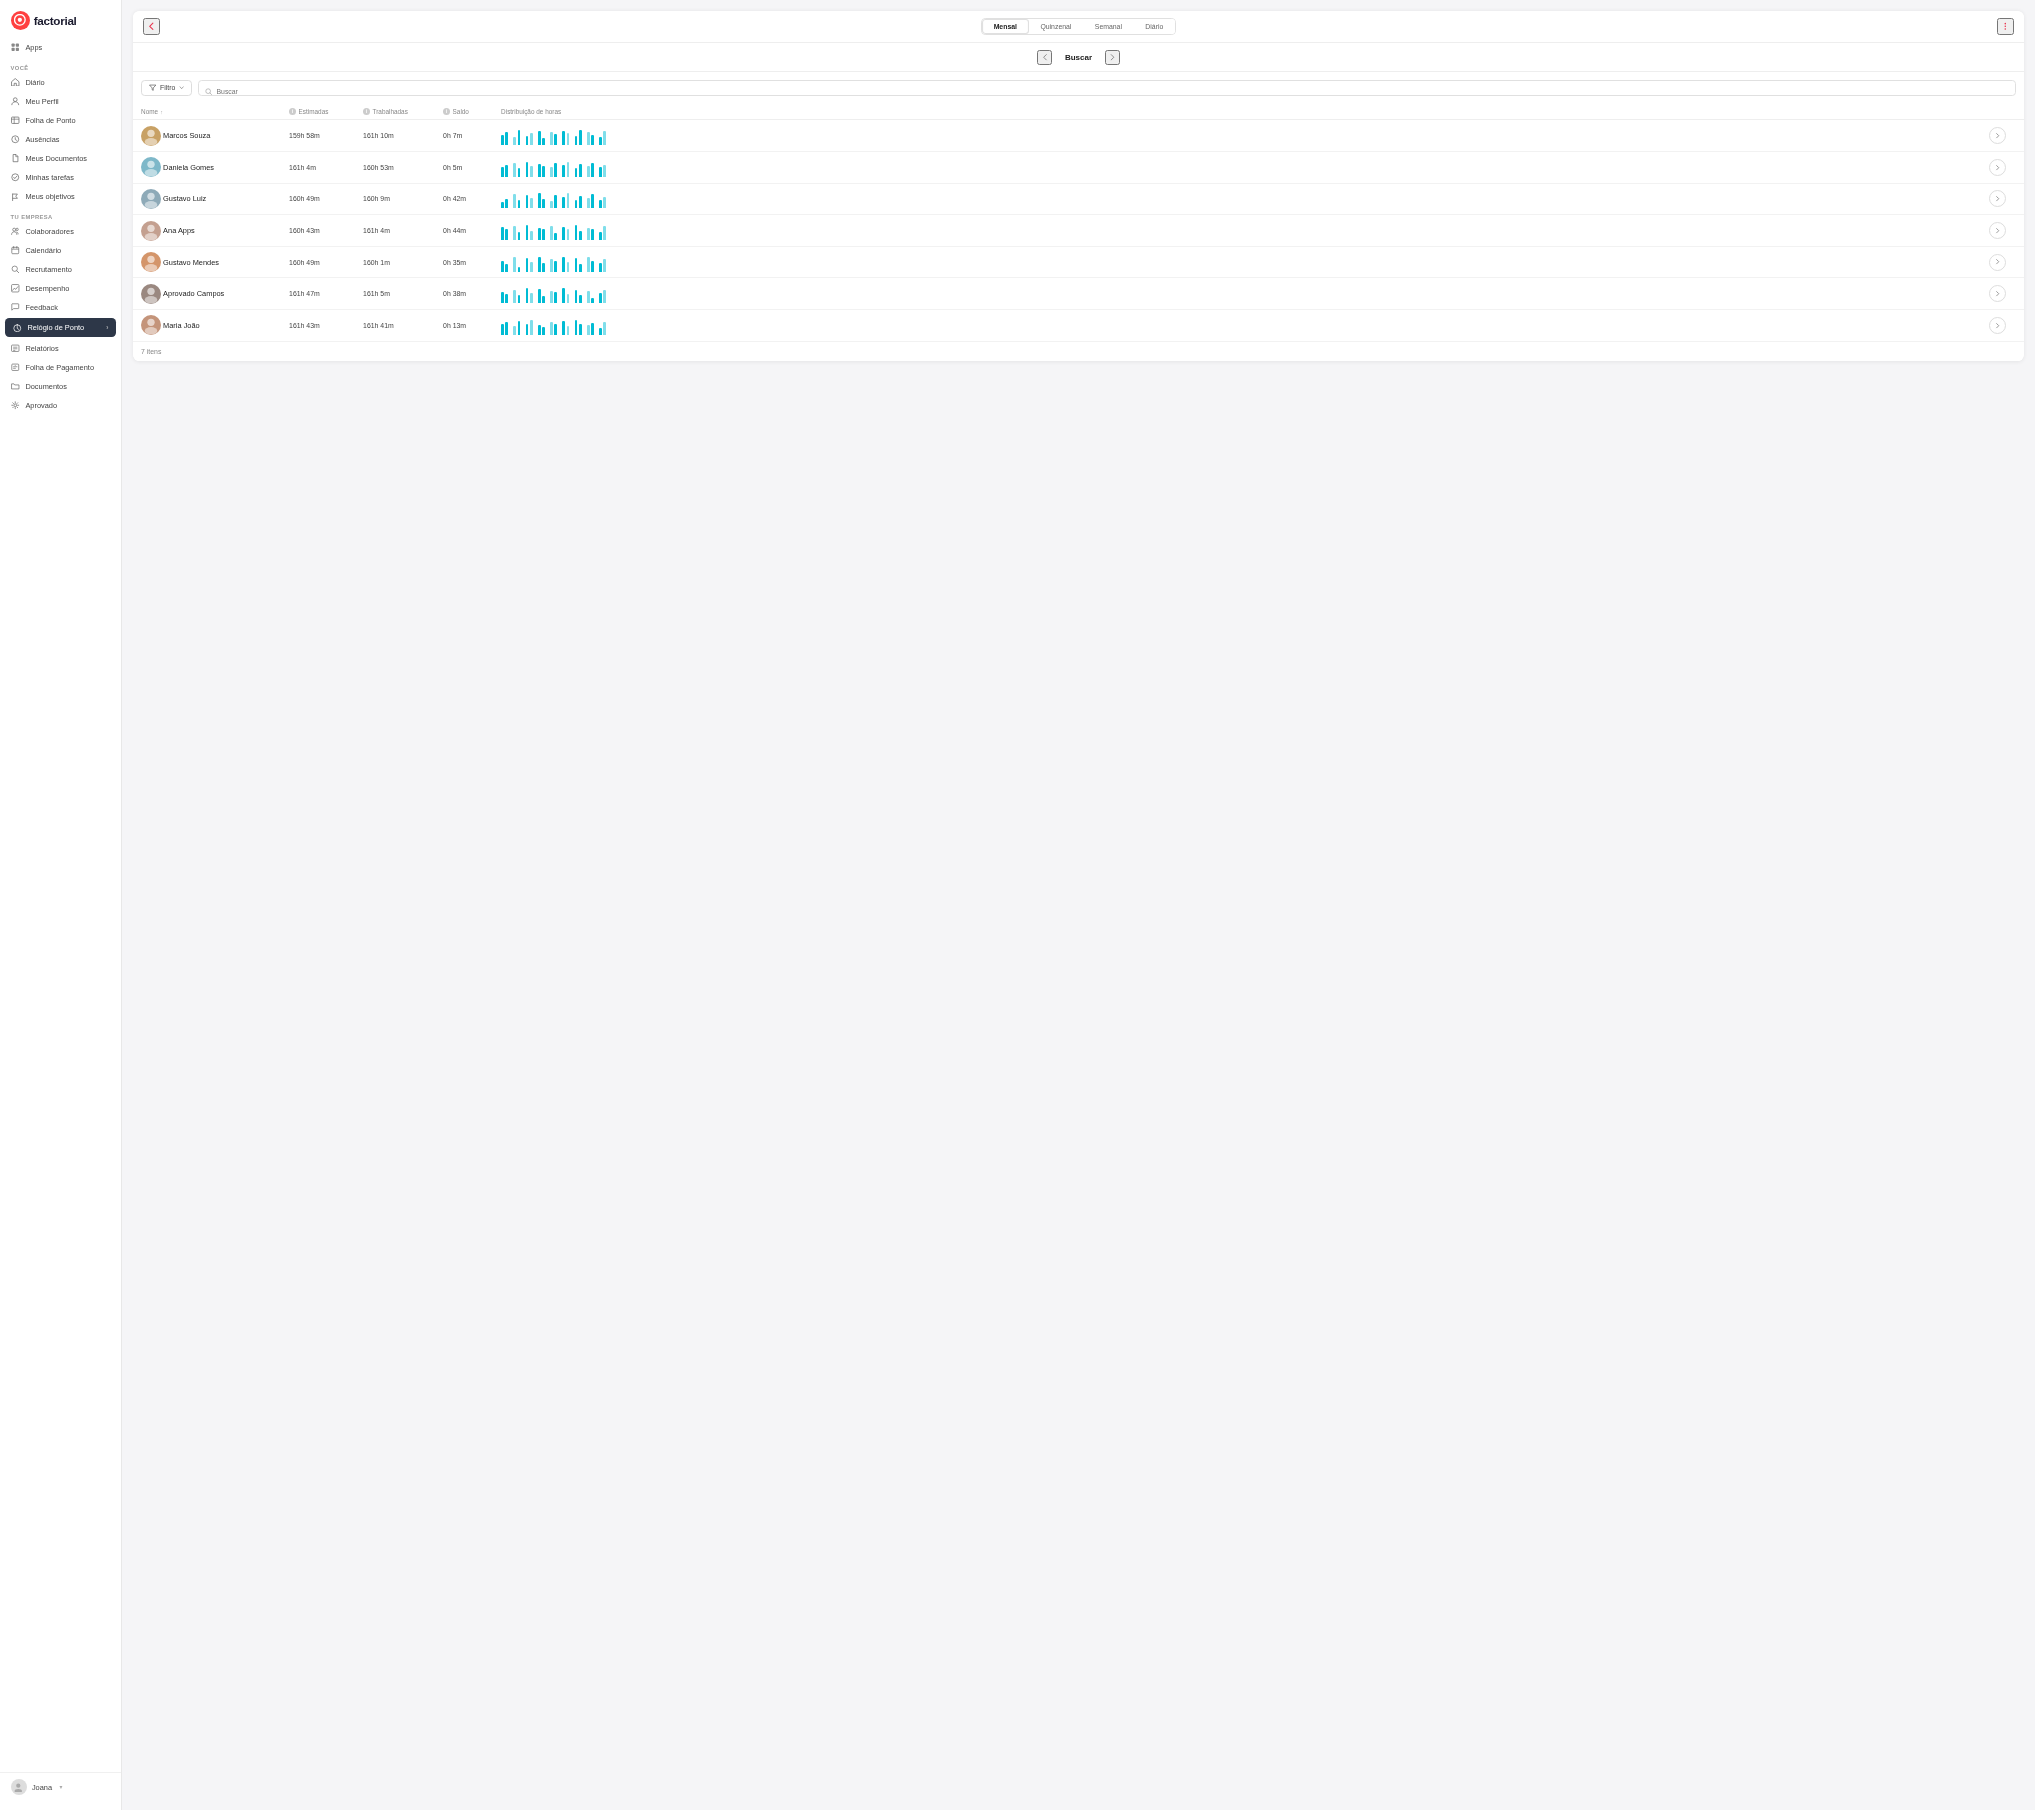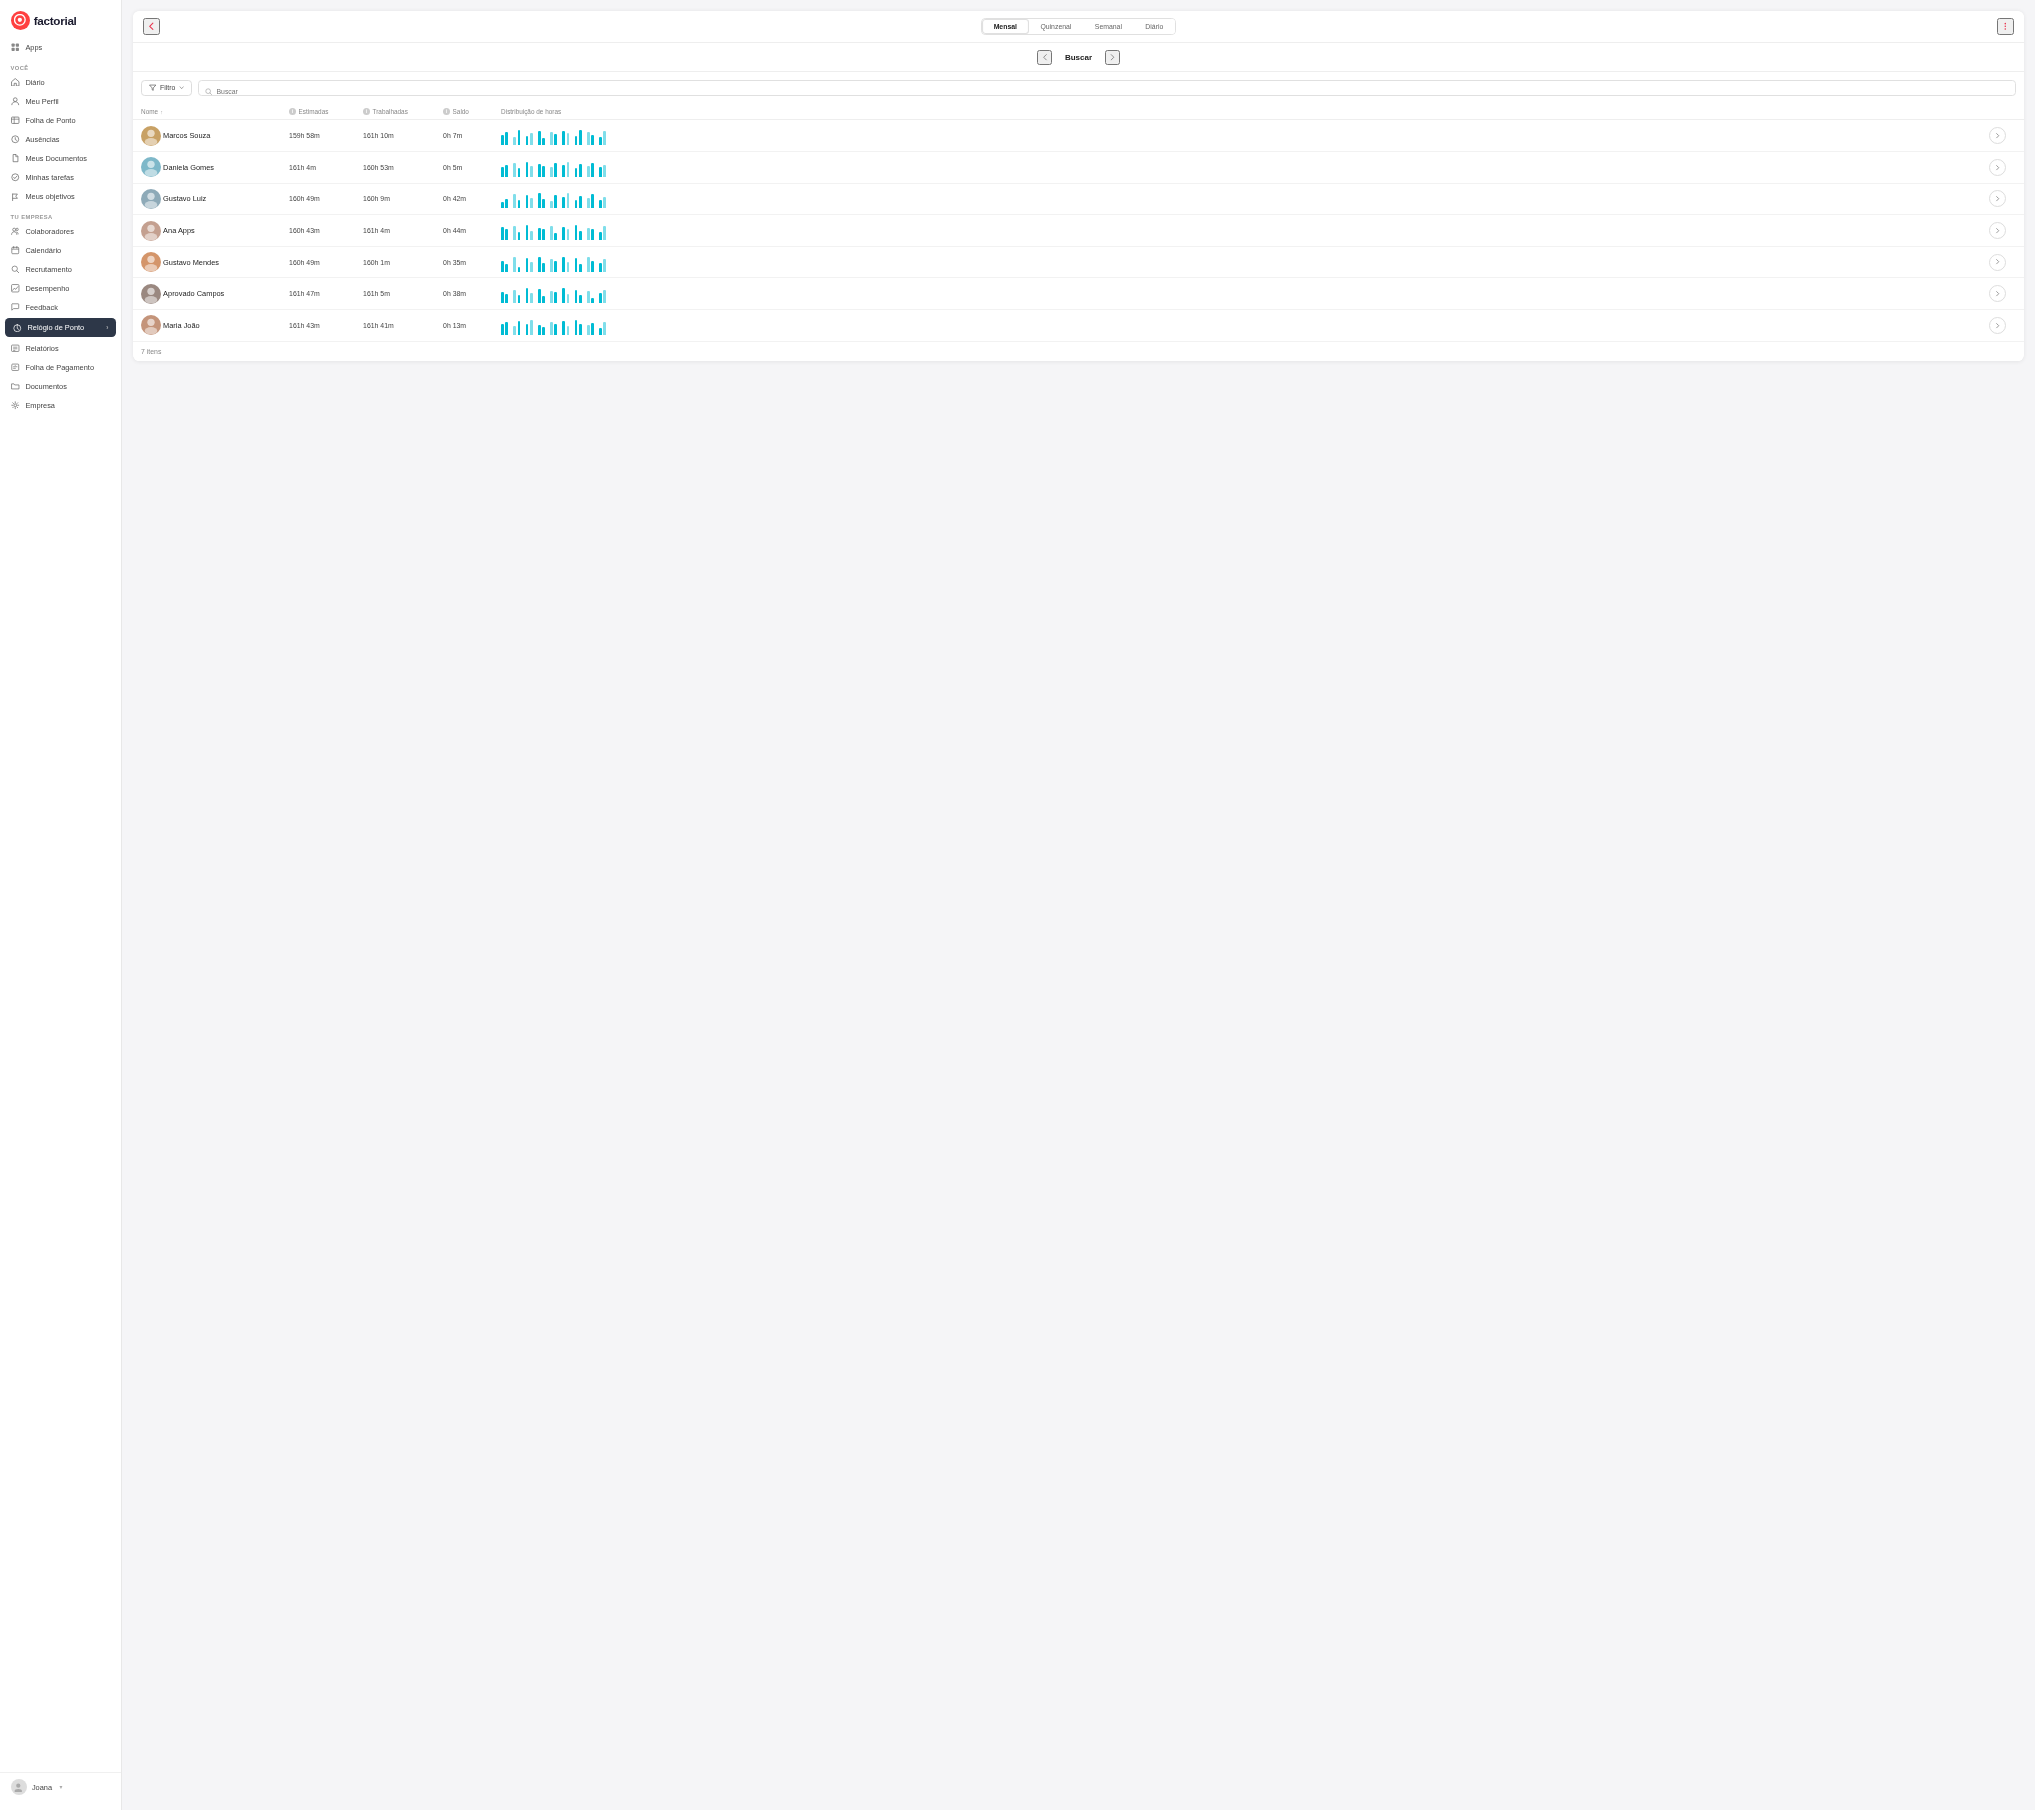--- a/index.html
+++ b/index.html
@@ -573,21 +573,21 @@
     <span>Documentos</span>
   </div>
 
   <div class="sidebar-item">
     <span class="sidebar-item-icon">
       <svg width="8.5" height="8.5" viewBox="0 0 16 16" fill="none">
           <circle cx="8" cy="8" r="2.5" stroke="#666" stroke-width="1.3"></circle>
           <path d="M8 1.5v2M8 12.5v2M1.5 8h2M12.5 8h2M3.4 3.4l1.4 1.4M11.2 11.2l1.4 1.4M3.4 12.6l1.4-1.4M11.2 4.8l1.4-1.4" stroke="#666" stroke-width="1.4" stroke-linecap="round"></path>
         </svg>
     </span>
-    <span>Empresa</span>
+    <span>Aprovado</span>
   </div>
 
   <div class="sidebar-bottom">
     <div class="user-avatar-small">
       <svg width="10.6" height="10.6" viewBox="0 0 20 20">
           <circle cx="10" cy="7" r="4" fill="#aaa"></circle>
           <ellipse cx="10" cy="17" rx="7" ry="4" fill="#aaa"></ellipse>
         </svg>
     </div>
     <span class="user-name-text">Joana</span>

